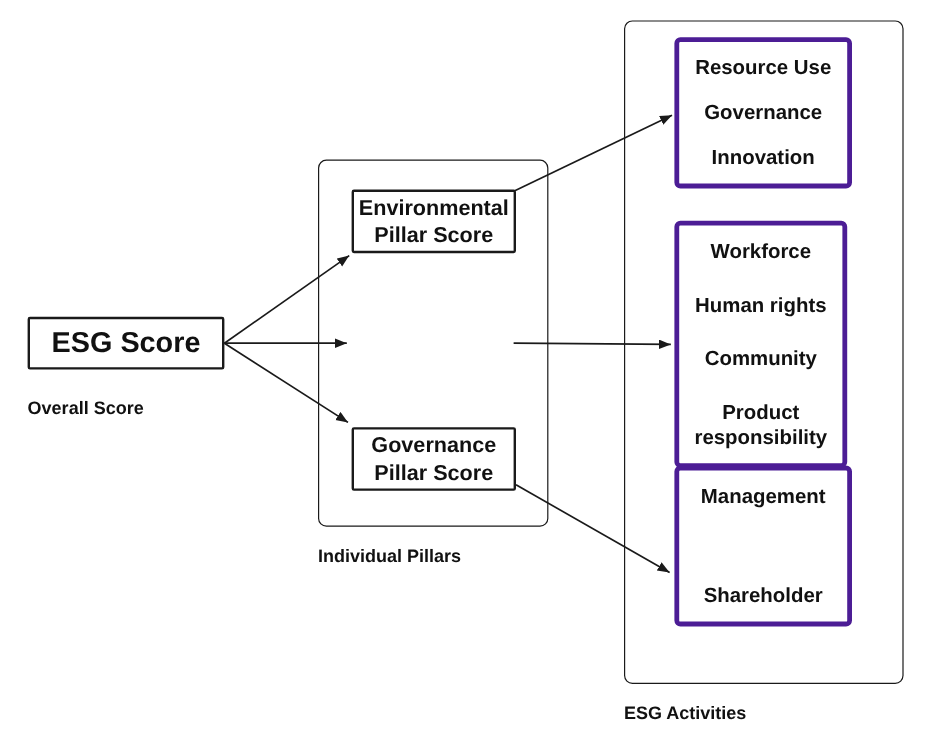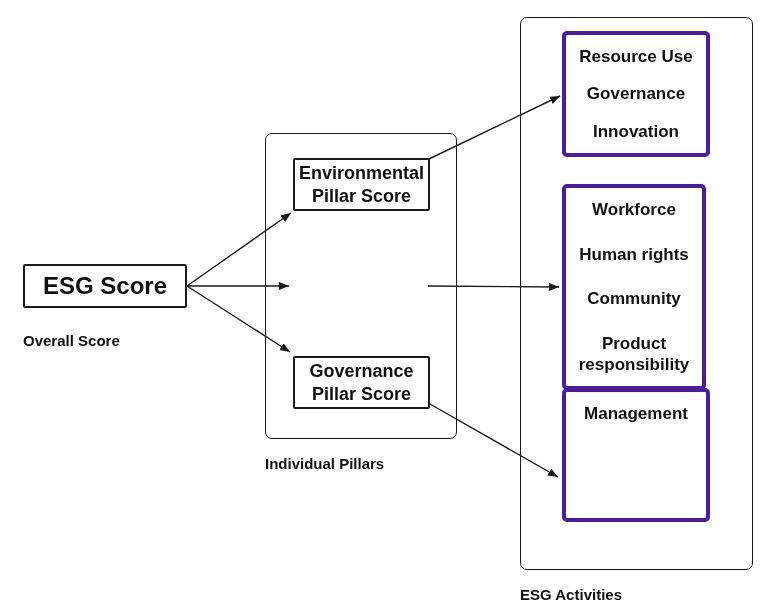--- a/index.html
+++ b/index.html
@@ -119,17 +119,18 @@
 
   <div class="group-box group-2">
     <span>Workforce</span>
     <span>Human rights</span>
     <span>Community</span>
     <span>Product responsibility</span>
   </div>
 
   <div class="group-box group-3">
     <span>Management</span>
+    <span>Shareholder</span>
   </div>
 
   <div class="caption caption-activities">ESG Activities</div>
 
 </div>
 
 </body></html>

